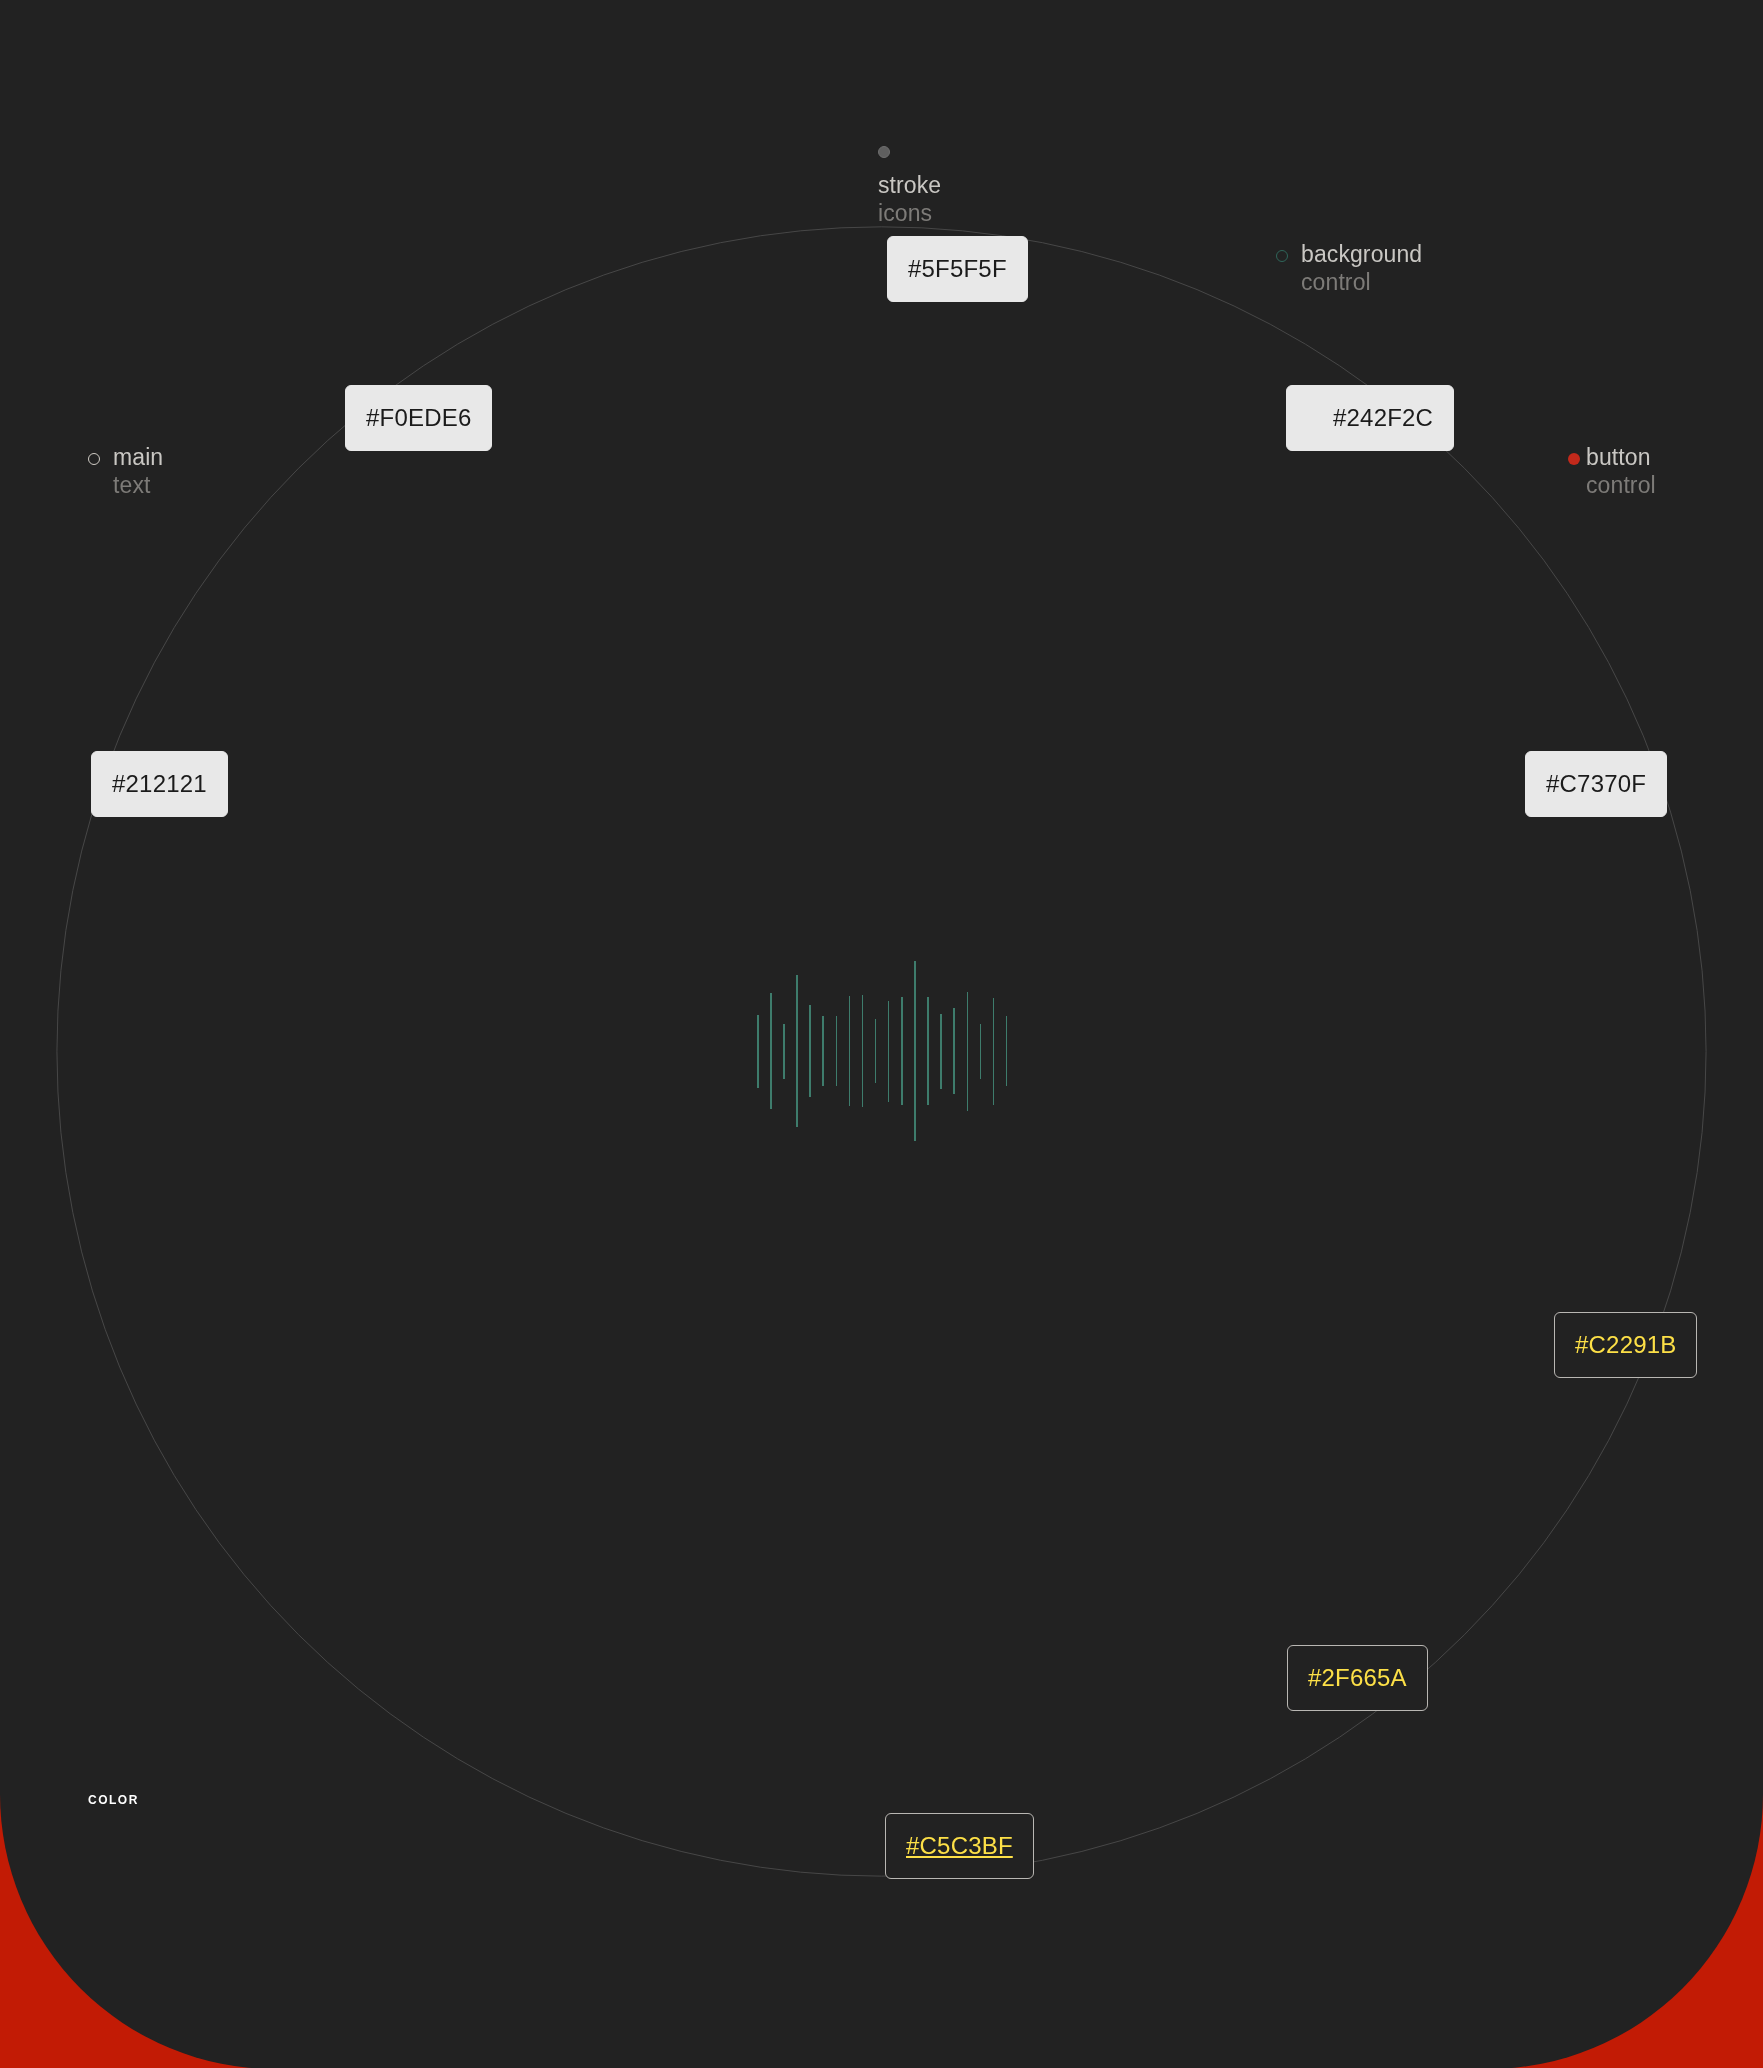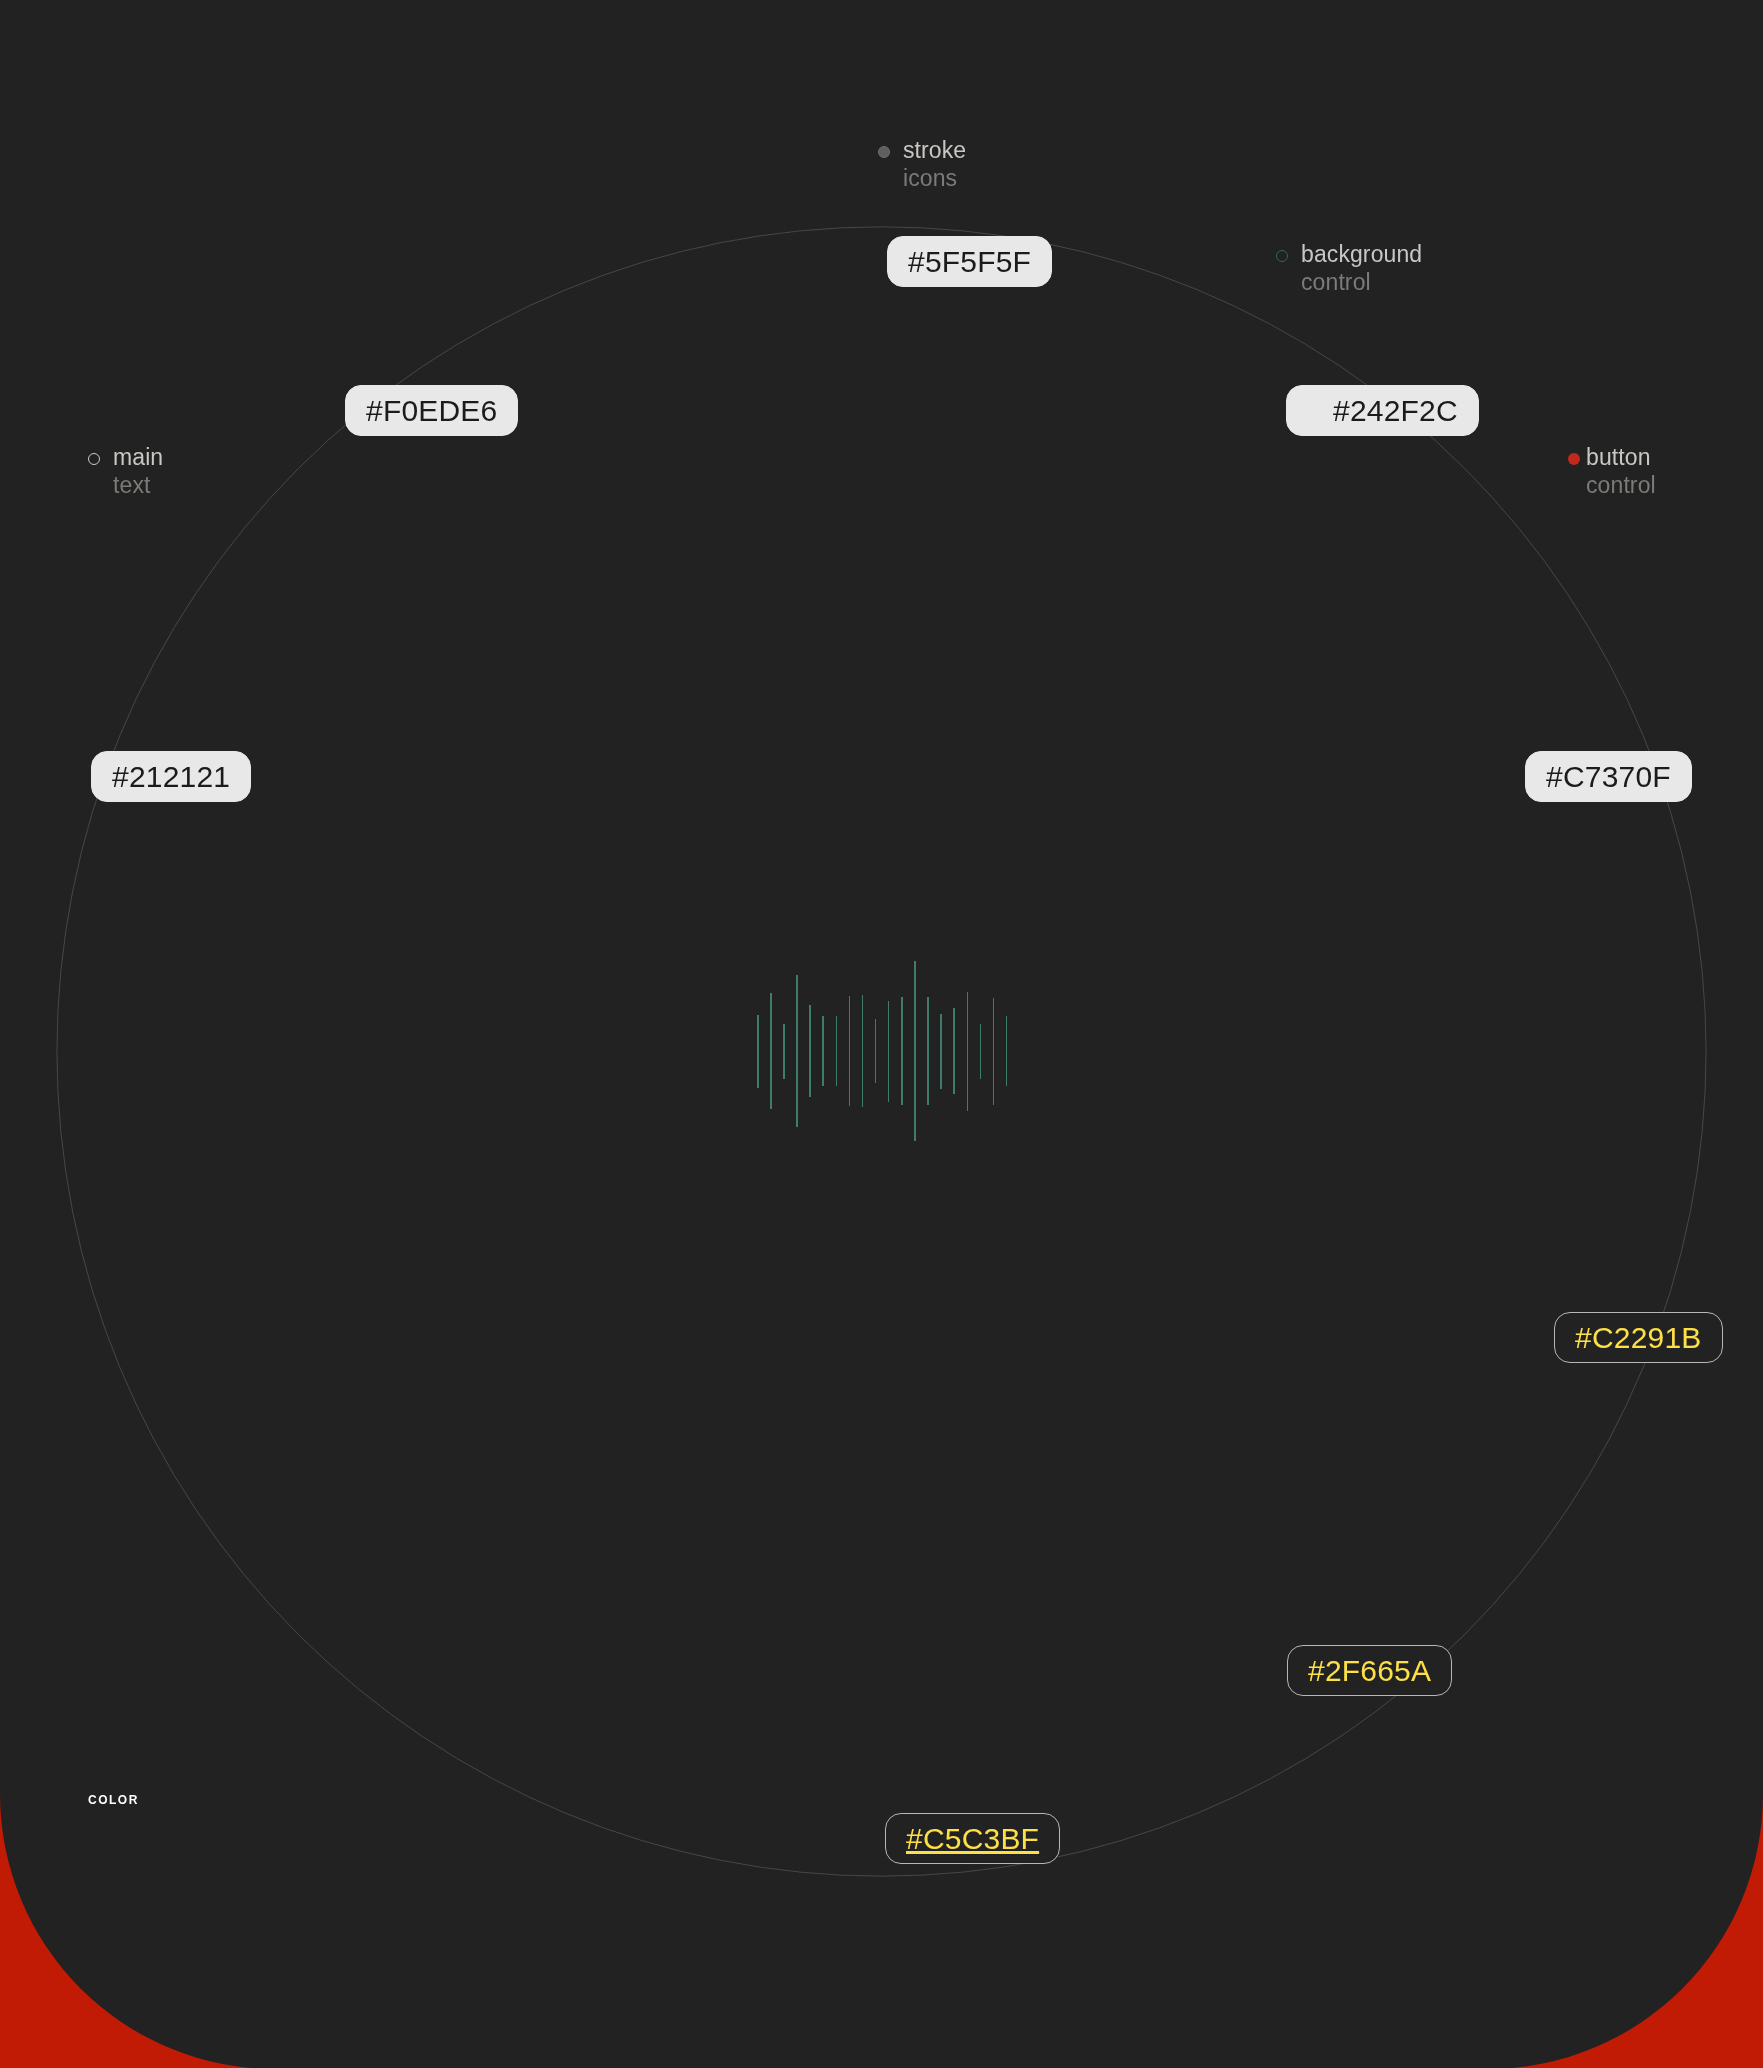--- a/index.html
+++ b/index.html
@@ -91,24 +91,24 @@
     color: #7d7b78;
     letter-spacing: 0.1px;
   }
 
   
   .chip {
     position: absolute;
     display: inline-flex;
     align-items: center;
     justify-content: center;
-    height: 51px;
+    height: 66px;
     padding: 0 20px;
-    border-radius: 16px;
-    font-size: 30px;
+    border-radius: 6px;
+    font-size: 24px;
     letter-spacing: 0.2px;
     white-space: nowrap;
     box-sizing: border-box;
   }
   .chip.light {
     background: #E8E8E8;
     color: #1b1b1b;
     border: 0.9px solid #E8E8E8;
   }
   .chip.dark {
@@ -189,21 +189,21 @@
         <span class="bar" style="height: 119px; background: rgb(62, 124, 108);"></span>
         <span class="gap"></span>
         <span class="bar" style="height: 55px; background: rgb(62, 124, 108);"></span>
         <span class="gap"></span>
         <span class="bar" style="height: 107px; background: rgb(62, 124, 108);"></span>
         <span class="gap"></span>
         <span class="bar" style="height: 70px; background: rgb(62, 124, 108);"></span>
       </div>
 
     <div id="legend-layer">
-        <div class="legend" style="left: 878px; top: 136px;">
+        <div class="legend" style="left: 878px; top: 136px; flex-direction: column;">
           <span class="dot solid-gray" style="background: rgb(95, 95, 95);"></span>
           <span class="txt">
             <span class="title">stroke</span>
             <span class="sub">icons</span>
           </span>
         </div>
         <div class="legend" style="left: 1276px; top: 240px;">
           <span class="dot hollow-teal" style="border-color: rgb(47, 102, 90);"></span>
           <span class="txt">
             <span class="title">background</span>

